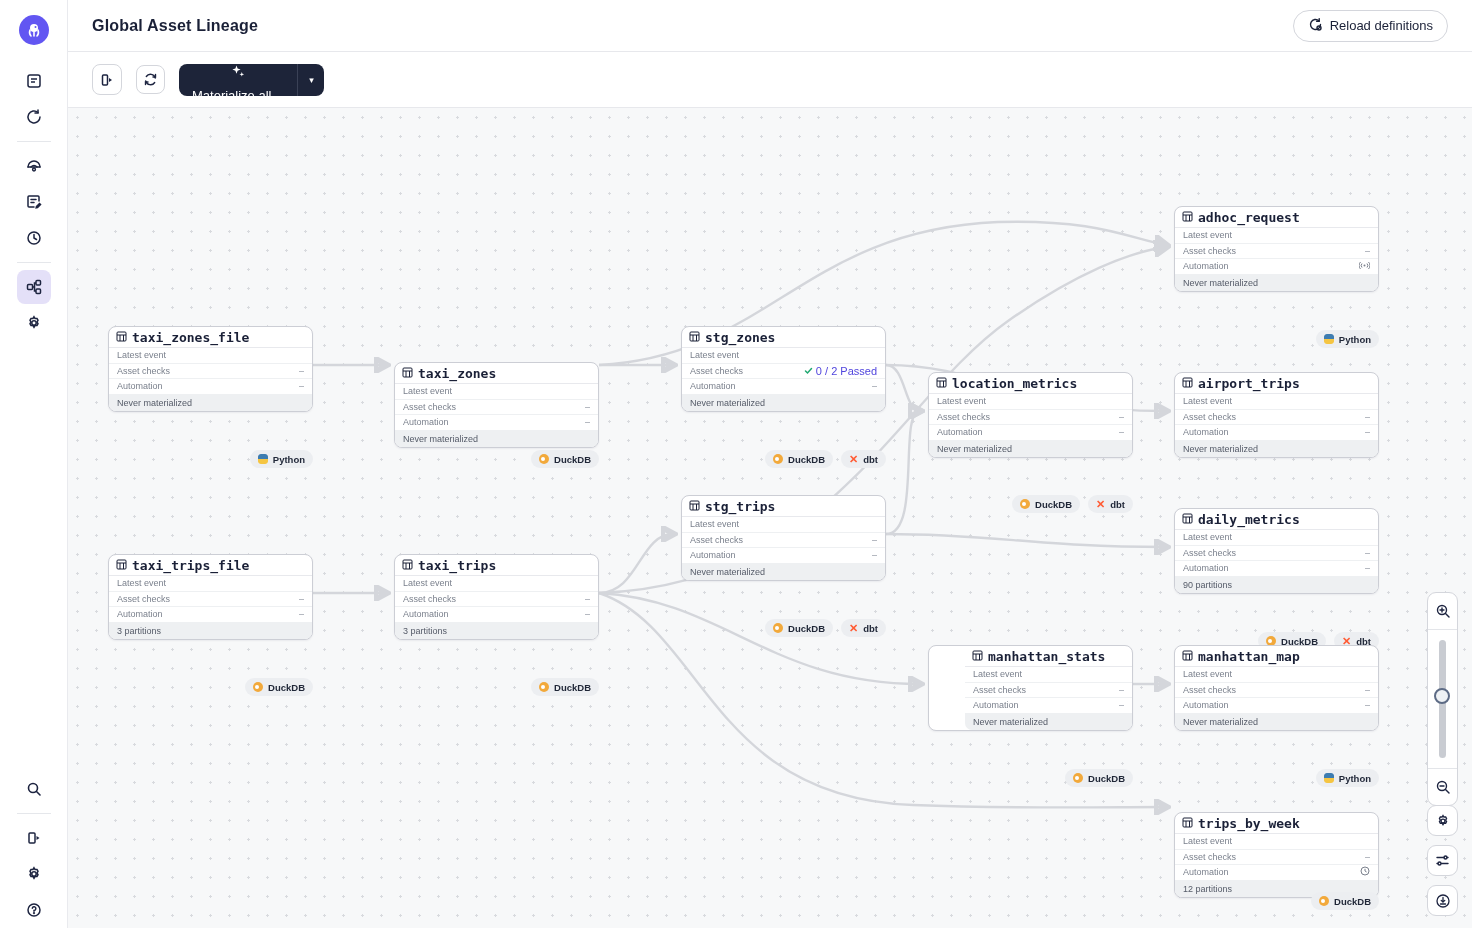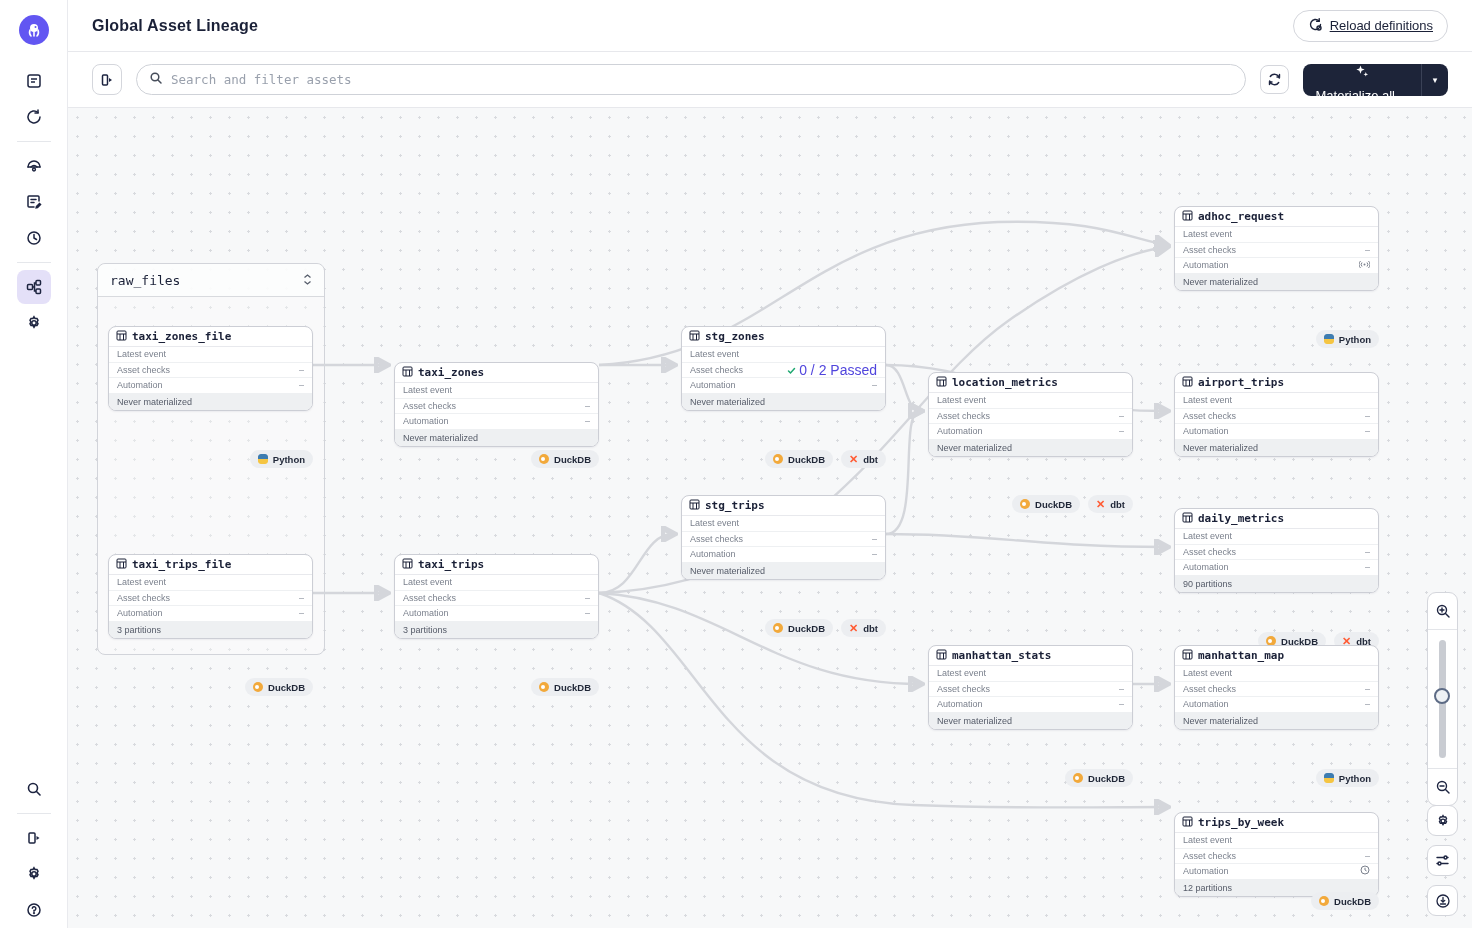--- a/index.html
+++ b/index.html
@@ -18,21 +18,21 @@
   .rail-spacer { flex:1; }
   .rail svg { display:block; }
 
   
   .main { position:fixed; left:68px; top:0; width:1404px; height:759px; }
   .hdr { height:52px; display:flex; align-items:center; justify-content:space-between;
     padding:0 24px; border-bottom:1px solid #e7e8ec; background:#fff; }
   .hdr-title { font-size:16px; font-weight:bold; letter-spacing:.2px; }
   .pill-btn { display:flex; align-items:center; gap:7px; height:32px; padding:0 14px;
     border:1px solid #d4d6dc; border-radius:16px; background:#fff; font-size:13px;
-    color:#1a2037; cursor:pointer;text-decoration:underline; }
+    color:#1a2037; cursor:pointer; }
 
   
   .toolbar { height:56px; display:flex; align-items:center; padding:0 24px; gap:14px;
     border-bottom:1px solid #e7e8ec; background:#fff; }
   .sq-btn { width:30px; height:31px; border:1px solid #d4d6dc; border-radius:8px; background:#fff;
     display:flex; align-items:center; justify-content:center; cursor:pointer; flex:none; }
   .search { flex:1; height:31px; border:1px solid #cfd2d8; border-radius:16px; background:#fff;
     display:flex; align-items:center; padding:0 12px; gap:8px; }
   .search input { border:none; outline:none; flex:1; font-family:"DejaVu Sans Mono", monospace;
     font-size:12.5px; color:#1a2037; background:transparent; }
@@ -53,29 +53,29 @@
   .group-hdr { height:33px; display:flex; align-items:center; justify-content:space-between;
     padding:0 12px; border-bottom:1px solid #d8dade; background:rgba(252,253,253,0.9);
     border-radius:8px 8px 0 0; font-family:"DejaVu Sans Mono", monospace; font-size:13px;
     color:#1a2037; cursor:pointer; }
   .edges { position:absolute; left:0; top:0; }
   .edges path { fill:none; stroke:#d4d6db; stroke-width:2.4px; }
 
   
   .card { position:absolute; width:205px; background:#fff; border:1px solid #ccced5;
     border-radius:8px; box-shadow:0 1px 2px rgba(20,25,45,.06); cursor:pointer; z-index:5; }
-  .card-hdr { display:flex; align-items:flex-start; gap:5px; padding:3px 7px 2px;
+  .card-hdr { display:flex; align-items:flex-end; gap:5px; padding:3px 7px 2px;
     border-bottom:1px solid #e8e9ed; font-family:"DejaVu Sans Mono", monospace;
-    font-size:11px; font-weight:bold; color:#1a2037; }
+    font-size:13px; font-weight:bold; color:#1a2037; }
   .crow { display:flex; align-items:center; justify-content:space-between; height:15.5px;
     padding:0 8px; border-bottom:1px solid #eef0f2; font-size:9px; color:#7b818d; }
   .crow .val { color:#8d93a0; }
   .cfoot { height:16px; display:flex; align-items:center; padding:0 8px; background:#eef0f2;
     border-radius:0 0 7px 7px; font-size:9px; color:#555b68; }
-  .checks-ok { display:flex; align-items:center; gap:3px; font-size:14px; color:#5045dd; }
+  .checks-ok { display:flex; align-items:center; gap:3px; font-size:11px; color:#5045dd; }
 
   .badges { position:absolute; display:flex; justify-content:flex-end; gap:8px; width:205px; z-index:5;margin-top:40px; }
   .badge { display:flex; align-items:center; gap:5px; height:18px; padding:0 8px;
     background:#eceef1; border-radius:10px; font-size:9.5px; font-weight:bold; color:#1f2637; cursor:pointer; }
   .dot-duck { width:10px; height:10px; border-radius:50%; background:#f2a93b; position:relative; }
   .dot-duck::after { content:""; position:absolute; left:2px; top:3px; width:4px; height:4px;
     border-radius:50%; background:#fff; }
   .py-ico { width:10px; height:10px; position:relative; border-radius:2px; overflow:hidden; }
   .py-ico::before { content:""; position:absolute; left:0; top:0; width:10px; height:5px; background:#3d7cb0; border-radius:3px 3px 0 0;}
   .py-ico::after { content:""; position:absolute; left:0; bottom:0; width:10px; height:5px; background:#f5c542; border-radius:0 0 3px 3px;}
@@ -198,27 +198,20 @@
     </button>
   </div>
 
   <div class="toolbar">
     <div class="sq-btn">
       <svg width="16" height="16" viewBox="0 0 16 16" fill="none" stroke="#1d2440" stroke-width="1.5">
           <rect x="3.5" y="3" width="5" height="10" rx="1"></rect>
           <path d="M10 6l3 2-3 2z" fill="#1d2440" stroke="none"></path>
         </svg>
     </div>
-    <div class="search">
-      <span><svg width="14" height="14" viewBox="0 0 14 14" fill="none" stroke="#464d5a" stroke-width="1.5" stroke-linecap="round">
-            <circle cx="6" cy="6" r="3.8"></circle>
-            <path d="M9 9l3 3"></path>
-          </svg></span>
-      <input value="" placeholder="Search and filter assets" style="">
-    </div>
     <div class="refresh-btn">
       <svg width="15" height="15" viewBox="0 0 15 15" fill="none" stroke="#1d2440" stroke-width="1.4" stroke-linecap="round">
           <path d="M12.3 6a5 5 0 0 0-9-1.5M2.7 9a5 5 0 0 0 9 1.5"></path>
           <path d="M12.5 2.5V5H10M2.5 12.5V10H5"></path>
         </svg>
     </div>
     <div class="mat-group">
       <button class="mat-btn">
         <span><svg width="14" height="14" viewBox="0 0 14 14" fill="#fff">
               <path d="M5.5 1.5l1.1 3 3 1.1-3 1.1-1.1 3-1.1-3-3-1.1 3-1.1z"></path>
@@ -227,28 +220,20 @@
         <span>Materialize all…</span>
       </button>
       <div class="mat-caret">
         <span>▾</span>
       </div>
     </div>
   </div>
 
   <div class="graph">
 
-    <div class="group" style="left:29px; top:155px; width:228px; height:392px;">
-      <div class="group-hdr">
-        <span>raw_files</span>
-        <span><svg width="9" height="11" viewBox="0 0 9 11" fill="none" stroke="#565d6b" stroke-width="1.3">
-              <path d="M1.5 3.5L4.5 1l3 2.5M1.5 7.5L4.5 10l3-2.5"></path>
-            </svg></span>
-      </div>
-    </div>
 
     <svg class="edges" width="1404" height="820" viewBox="0 0 1404 820">
       <defs>
         <marker id="arw" markerWidth="7" markerHeight="7" refX="5" refY="3.5" orient="auto">
           <path d="M0.5,0.8 L5.5,3.5 L0.5,6.2 z" fill="#c3c6cc"></path>
         </marker>
       </defs>
       <path d="M245,257 C275,257 292,257 318,257" marker-end="url(#arw)"></path>
       <path d="M245,485 C275,485 292,485 318,485" marker-end="url(#arw)"></path>
       <path d="M531,257 C563,257 578,257 605,257" marker-end="url(#arw)"></path>
@@ -470,21 +455,21 @@
       <span class="badge">
           <span class="dot-duck"></span>
           <span>DuckDB</span>
         </span>
       <span class="badge">
           <span class="dbt-ico">✕</span>
           <span>dbt</span>
         </span>
     </div>
 
-    <div class="card" style="left:860px; top:537px;">
+    <div class="card" style="left:860px; top:537px;padding-left:36px;">
       <div class="card-hdr">
           <span><svg width="11" height="11" viewBox="0 0 11 11" fill="none" stroke="#1a2037">
               <rect x="1" y="1" width="9" height="9" rx="1"></rect>
               <path d="M1 4h9M4 4v6M7.5 4v6"></path>
             </svg></span>
           <span>manhattan_stats</span>
         </div>
       <div class="crow">
           <span>Latest event</span>
         </div>

